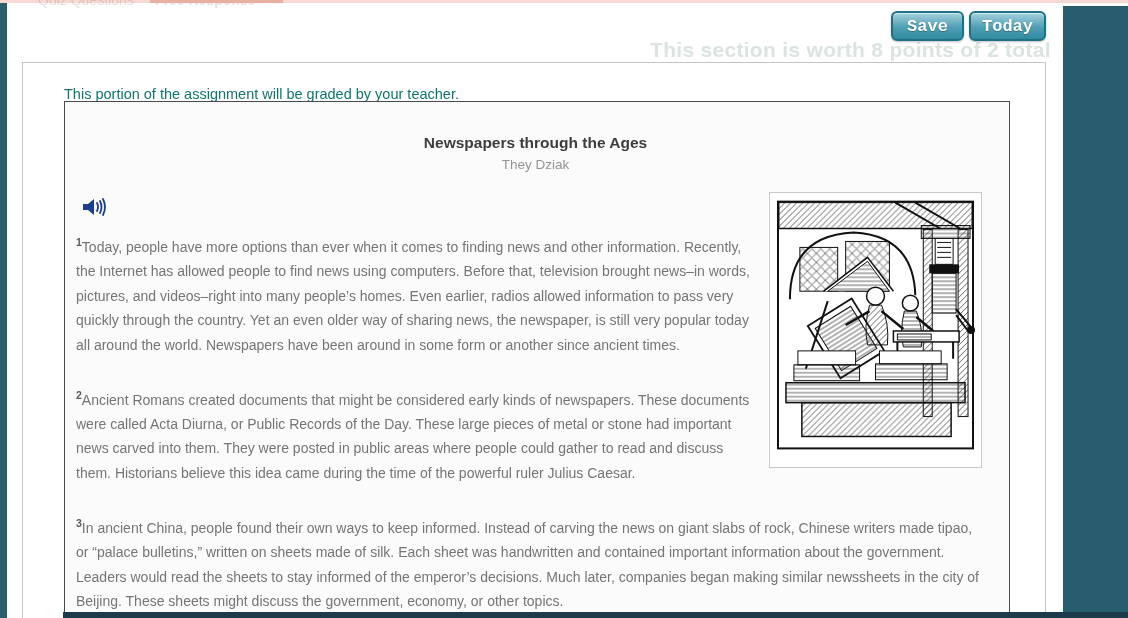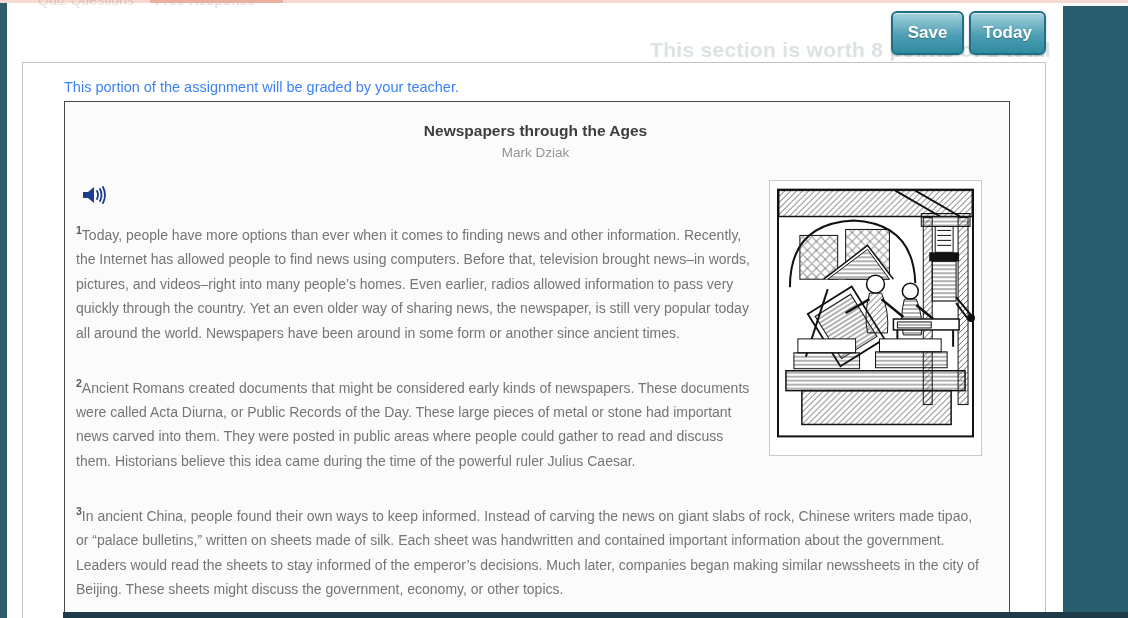--- a/index.html
+++ b/index.html
@@ -20,40 +20,40 @@
   .tab-label  { position:absolute; top:0; white-space:nowrap; cursor:pointer; }
   .tab-1 { left:38px; }
   .tab-2 { left:155px; font-weight:bold; }
 
   
   .section-worth { position:absolute; top:38px; left:650px; width:392px; text-align:left;
                    font-size:21px; font-weight:bold; letter-spacing:.3px;
                    color:#dbe4e1; z-index:1; white-space:nowrap; }
 
   
-  .btn { position:absolute; top:11px; height:44px; border-radius:6px;
+  .btn { position:absolute; top:11px; height:30px; border-radius:6px;
          border:2px solid #1e7085;
          background:linear-gradient(#a6d2de, #4f9fb4 55%, #2f8ba1);
          color:#fff; font-weight:bold; font-size:17px;
-         font-family:Liberation Sans, sans-serif;
+         font-family:Liberation Mono, monospace;
          text-shadow:0 1px 1px rgba(0,0,0,.3);
          box-shadow:inset 0 1px 0 rgba(255,255,255,.55), 0 1px 2px rgba(0,0,0,.25);
          cursor:pointer; z-index:7;text-align:center; }
   .btn-save   { left:891px; width:73px; }
   .btn-submit { left:969px; width:77px; }
 
   
   .page-box { position:absolute; left:22px; top:62px; width:1024px; height:700px;
               background:#fff; border:1px solid #c4c4c4; }
-  .graded-notice { position:absolute; left:41px; top:16px; font-size:14.5px; color:#3b82f6; }
+  .graded-notice { position:absolute; left:41px; top:23px; font-size:14.5px; color:#0f766e; }
 
   .article-box { position:absolute; left:41px; top:38px; width:946px; height:574px;
                  background:#fbfbfb; border:1px solid #4a4a4a; overflow:hidden;
                  padding:8px 14px 0 11px; }
-  .article-title  { text-align:center; font-size:15.5px; font-weight:bold; color:#3d3d3d; margin-top:12px; }
+  .article-title  { text-align:center; font-size:15.5px; font-weight:bold; color:#3d3d3d; margin-top:24px; }
   .article-author { text-align:center; font-size:13.5px; color:#949494; margin-top:5px; }
 
   .press-figure { float:right; margin:20px 13px 12px 16px; width:213px; height:276px;
                   background:#fff; border:1px solid #c9c9c9; padding:6px; }
   .press-figure svg { display:block; width:100%; height:100%; }
 
   .audio-row { margin:24px 0 0 6px; height:22px; }
   .audio-btn { display:inline-block; cursor:pointer; width:26px; height:22px; }
 
   .para { font-size:14px; line-height:24.6px; color:#757575; margin:12px 12px 25px 0; }
@@ -75,21 +75,21 @@
 <div class="section-worth">This section is worth 8 points of 2 total</div>
 
 <button class="btn btn-save">Save</button>
 <button class="btn btn-submit">Today</button>
 
 <div class="page-box">
   <div class="graded-notice">This portion of the assignment will be graded by your teacher.</div>
 
   <div class="article-box">
     <div class="article-title">Newspapers through the Ages</div>
-    <div class="article-author">Mark Dziak</div>
+    <div class="article-author">They Dziak</div>
 
     <div class="press-figure">
       <svg viewBox="0 0 200 262" xmlns="http://www.w3.org/2000/svg">
         <defs>
           <pattern id="lattice" width="9" height="9" patternUnits="userSpaceOnUse">
             <path d="M0,4.5 L4.5,0 L9,4.5 L4.5,9 Z" fill="none" stroke="#222" stroke-width="0.7"></path>
           </pattern>
           <pattern id="hatchH" width="6" height="4" patternUnits="userSpaceOnUse">
             <path d="M0,2 H6" stroke="#222" stroke-width="0.7"></path>
           </pattern>

